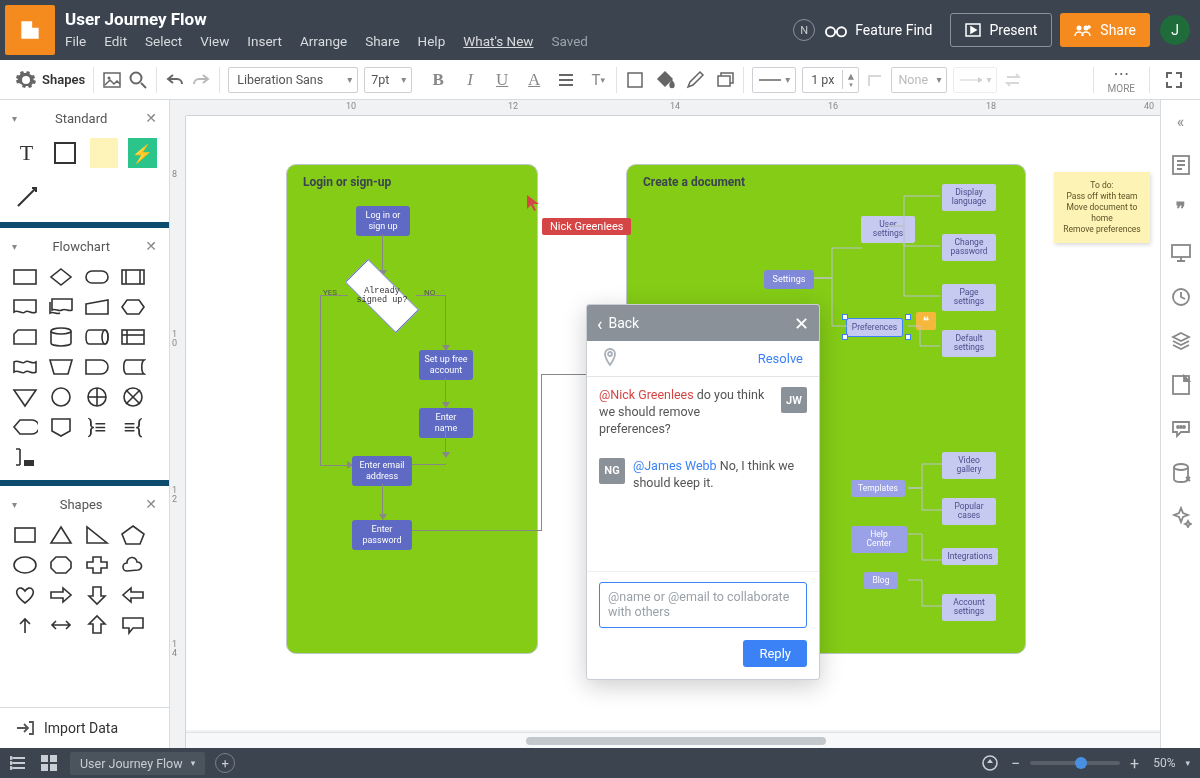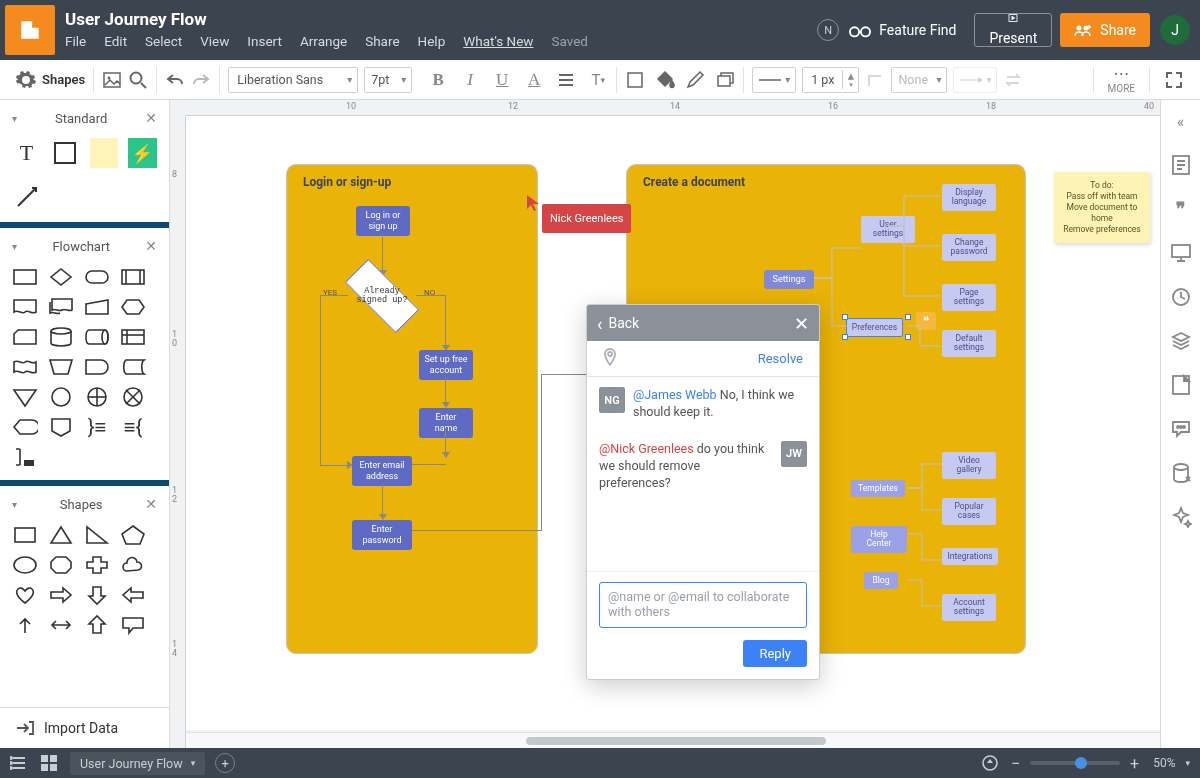--- a/index.html
+++ b/index.html
@@ -12,21 +12,21 @@
   .title-col { flex: 0 0 auto; }
   .doc-title { font-size: 17px; font-weight: 700; margin-top: -2px; }
   .menus { display: flex; gap: 18px; font-size: 13.5px; margin-top: 4px; color: #d8dbde; }
   .menus span { cursor: pointer; text-align: center; }
   .whatsnew { text-decoration: underline; }
   .saved { color: #9ba3ab; }
   .titlebar-spacer { flex: 1; }
   .badge-n { width: 22px; height: 22px; border-radius: 50%; border: 1px solid #8a9199; display: flex; align-items: center; justify-content: center; font-size: 11px; color: #ccc; margin-right: 10px; }
   .feature-find { display: flex; align-items: center; gap: 8px; font-size: 14px; margin-right: 18px; cursor: pointer; }
   .btn { height: 34px; padding: 0 14px; border-radius: 3px; display: inline-flex; align-items: center; gap: 8px; font-size: 14px; cursor: pointer; border: none; }
-  .btn.outline { background: transparent; border: 1px solid #8a9199; color: #fff; margin-right: 8px; flex-direction: column;}
+  .btn.outline { background: transparent; border: 1px solid #8a9199; color: #fff; margin-right: 8px;}
   .btn.orange { background: #f58a1f; color: #fff; margin-right: 10px;}
   .avatar-j { width: 30px; height: 30px; border-radius: 50%; background: #1f6b3a; color: #fff; display: flex; align-items: center; justify-content: center; font-size: 14px; }
 
   
   .toolbar { height: 40px; background: #fff; border-bottom: 1px solid #d9dcdf; display: flex; align-items: center; padding: 0 8px; font-size: 13px; color: #555; }
   .tb-group { display: flex; align-items: center; gap: 6px; padding: 0 8px; }
   .tb-sep { width: 1px; height: 26px; background: #e1e3e6; }
   .shapes-btn { display: flex; align-items: center; gap: 6px; font-weight: 600; color: #333; }
   .tb-ic { width: 20px; height: 20px; display: inline-flex; align-items: center; justify-content: center; cursor: pointer; fill: #888; color: #888;}
   .tb-ic.dim { opacity: .45; }
@@ -65,40 +65,40 @@
 
   
   .ruler-h { position:absolute; left:16px; right:0; top:0; height:16px; background:#f0f2f4; border-bottom:1px solid #d0d4d8; font-size:9px; color:#888; display:flex;}
   .ruler-h span { position:absolute; top:1px;}
   .ruler-v { position:absolute; left:0; top:16px; bottom:0; width:16px; background:#f0f2f4; border-right:1px solid #d0d4d8; font-size:9px; color:#888;}
   .ruler-v span { position:absolute; left:2px; writing-mode: horizontal-tb; line-height:1;}
   .canvas { position:absolute; left:16px; top:16px; right:0; bottom:18px; background:#fff; }
   .page { position:absolute; left:100px; top:48px; width:870px; height:520px; }
 
   
-  .groupbox { position:absolute; width: 252px; height: 490px; border:1.5px solid #bfc6cf; border-radius:10px; background:#eab308;}
+  .groupbox { position:absolute; width: 252px; height: 490px; border:1.5px solid #bfc6cf; border-radius:10px; background:#84cc16;}
   .groupbox .label { position:absolute; left:16px; top:10px; font-weight:700; font-size:12px; color:#3b444f;}
   .flow-node { position:absolute; background:#5f6ac4; color:#fff; font-size:9px; display:flex; align-items:center; justify-content:center; text-align:center; border-radius:3px; padding:4px 6px; line-height:1.2;}
   .diamond { position:absolute; width:72px; height:48px; }
   .diamond .d { width:100%; height:100%; background:#fff; border:1.5px solid #5f6ac4; transform: rotate(45deg) scaleY(.68); }
   .diamond .t { position:absolute; inset:0; display:flex; align-items:center; justify-content:center; font-size:8.5px; text-align:center; color:#333; line-height:1.1;font-family:Liberation Mono, monospace;}
   .edge-label { position:absolute; font-size:8px; color:#555;}
   .conn { position:absolute; background:#888;}
   .arrowdown { position:absolute; width:0; height:0; border-left:4px solid transparent; border-right:4px solid transparent; border-top:6px solid #888;}
   .pale-node { position:absolute; background:#c7caf0; color:#4a4f8c; font-size:8.5px; display:flex; align-items:center; justify-content:center; text-align:center; border-radius:2px; padding:4px 6px; line-height:1.1;}
   .sel-node { border: 1.5px solid #3b82f6;}
   .sel-handle { position:absolute; width:6px; height:6px; background:#fff; border:1.5px solid #3b82f6;}
 
   
   .sticky { position:absolute; width:96px; background:#fdf3b5; font-size:8.5px; color:#5a5326; padding:8px; text-align:center; box-shadow: 1px 2px 4px rgba(0,0,0,.15); line-height:1.3;}
 
   
   .remote-cursor { position:absolute; display:flex; align-items:flex-start; }
   .remote-cursor svg { width:14px; height:18px; fill:#d64545;}
-  .remote-cursor .tag { background:#d64545; color:#fff; font-size:11px; padding:8px 8px; border-radius:2px; margin-left:2px; margin-top:10px;}
+  .remote-cursor .tag { background:#d64545; color:#fff; font-size:11px; padding:2px 8px; border-radius:2px; margin-left:2px; margin-top:24px;}
 
   
   .cpanel { position:absolute; width:234px; background:#fff; border:1px solid #c9ced4; border-radius:3px; box-shadow: 0 6px 24px rgba(0,0,0,.2); overflow:hidden; z-index:30;}
   .cpanel-hdr { background:#8a9199; color:#fff; height:36px; display:flex; align-items:center; padding:0 10px; gap:10px; font-size:14px;}
   .cpanel-hdr .back { display:flex; align-items:center; gap:6px; cursor:pointer;}
   .cpanel-hdr .cx { margin-left:auto; font-size:18px; cursor:pointer;}
   .cpanel-loc { height:36px; border-bottom:1px solid #e2e5e8; display:flex; align-items:center; padding:0 16px; justify-content:space-between;}
   .cpanel-loc .pin { color:#aab0b7;}
   .cpanel-loc .resolve { color:#3b82f6; font-size:13px; cursor:pointer;}
   .cmt { display:flex; gap:8px; padding:10px 12px; font-size:12.5px; color:#555; align-items:flex-start;}
@@ -622,26 +622,26 @@
             <span class="cx">✕</span>
           </div>
           <div class="cpanel-loc">
             <span class="pin"><svg width="14" height="18" viewBox="0 0 14 18" fill="none" stroke="#aab0b7" stroke-width="1.8">
                   <path d="M7 1a5 5 0 015 5c0 4-5 11-5 11S2 10 2 6a5 5 0 015-5z"></path>
                   <circle cx="7" cy="6" r="2"></circle>
                 </svg></span>
             <span class="resolve">Resolve</span>
           </div>
           <div class="cmt">
+            <div class="body"><span class="mention-red">@Nick Greenlees</span><span> do you think we should remove preferences?</span></div>
+            <div class="av">JW</div>
+          </div>
+          <div class="cmt">
             <div class="av">NG</div>
             <div class="body"><span class="mention-blue">@James Webb</span><span> No, I think we should keep it.</span></div>
-          </div>
-          <div class="cmt">
-            <div class="body"><span class="mention-red">@Nick Greenlees</span><span> do you think we should remove preferences?</span></div>
-            <div class="av">JW</div>
           </div>
           <div class="cpanel-gap"></div>
           <div class="cpanel-foot">
             <textarea placeholder="@name or @email to collaborate with others" style=""></textarea>
             <button class="reply">Reply</button>
             <div style="clear:both"></div>
           </div>
         </div>
 
       </div>

